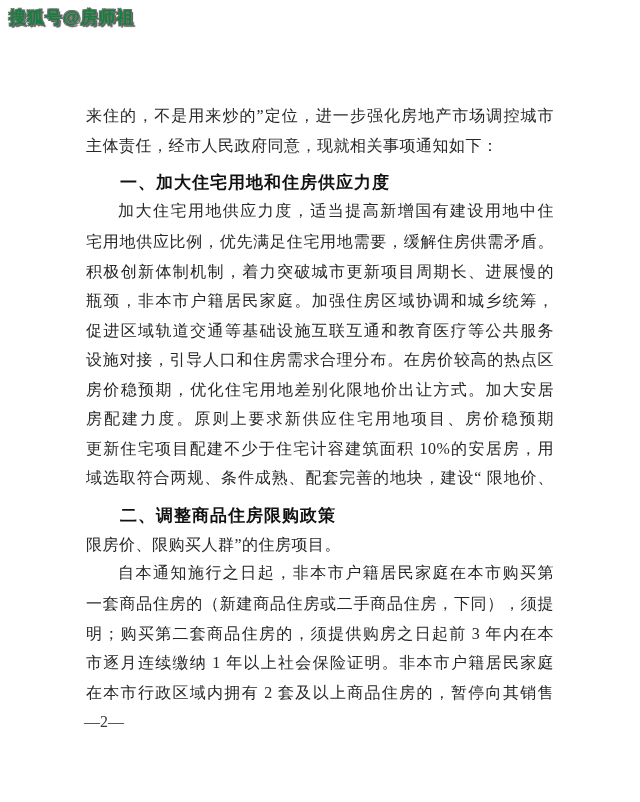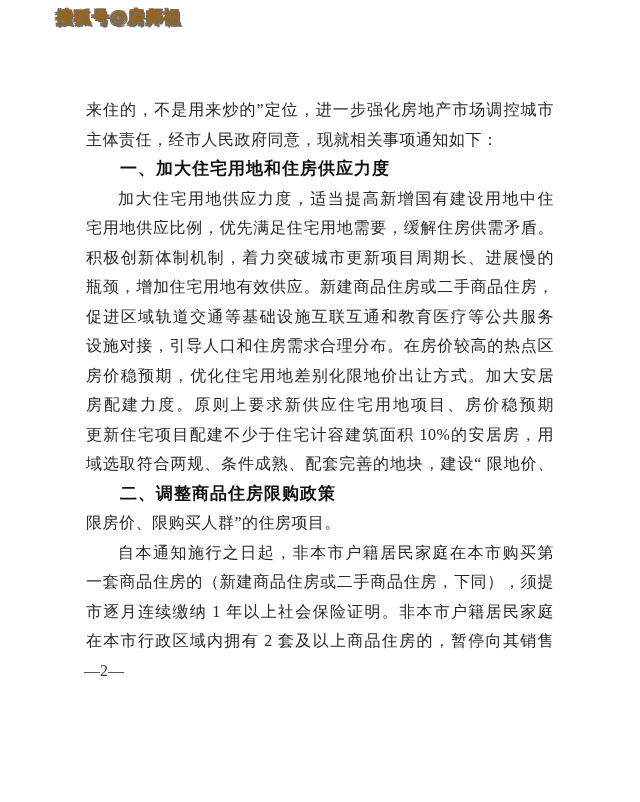--- a/index.html
+++ b/index.html
@@ -15,57 +15,58 @@
     font-family: "Liberation Serif", serif;
   }
   .watermark {
     position: absolute;
     top: 6px;
     left: 9px;
     font-family: "Liberation Sans", sans-serif;
     font-weight: bold;
     font-size: 17px;
     letter-spacing: 1px;
-    color: #a16207;
+    color: #15803d;
     text-shadow:
       -1px -1px 0 #6f6f6f,
        1px -1px 0 #6f6f6f,
       -1px  1px 0 #6f6f6f,
        1px  1px 0 #6f6f6f,
        2px  2px 1px #4c4c4c;
     white-space: nowrap;
-    margin-left: 47px;
   }
   .doc {
     position: absolute;
-    top: 95px;
+    top: 101px;
     left: 86px;
     width: 468px;
   }
   .line {
     font-size: 16px;
     line-height: 29.5px;
     height: 29.5px;
     color: #282828;
     letter-spacing: 0.5px;
   }
   .line.just {
     text-align: justify;
     text-align-last: justify;
   }
   .line.indent {
     text-indent: 2em;
+    font-family: Liberation Mono, monospace;
   }
   .line.heading {
     font-family: "Liberation Sans", sans-serif;
     font-weight: bold;
     font-size: 17px;
     color: #111111;
     text-indent: 2em;
     letter-spacing: 1px;
+    margin-top: 8px;
   }
   .page-num {
     margin-top: 4px;
     margin-left: -2px;
     font-size: 16px;
     line-height: 22px;
     color: #3a3a3a;
     text-align: left;
   }
 </style>
@@ -75,28 +76,29 @@
 <div class="watermark">搜狐号@房师祖</div>
 
 <div class="doc">
   <div>
       <div class="line just">来住的，不是用来炒的”定位，进一步强化房地产市场调控城市</div>
       <div class="line">主体责任，经市人民政府同意，现就相关事项通知如下：</div>
       <div class="line heading">一、加大住宅用地和住房供应力度</div>
       <div class="line indent just">加大住宅用地供应力度，适当提高新增国有建设用地中住</div>
       <div class="line just">宅用地供应比例，优先满足住宅用地需要，缓解住房供需矛盾。</div>
       <div class="line just">积极创新体制机制，着力突破城市更新项目周期长、进展慢的</div>
-      <div class="line just">瓶颈，增加住宅用地有效供应。新建商品住房或二手商品住房，</div>
+      <div class="line just">瓶颈，非本市户籍居民家庭。加强住房区域协调和城乡统筹，</div>
       <div class="line just">促进区域轨道交通等基础设施互联互通和教育医疗等公共服务</div>
       <div class="line just">设施对接，引导人口和住房需求合理分布。在房价较高的热点区</div>
       <div class="line just">房价稳预期，优化住宅用地差别化限地价出让方式。加大安居</div>
       <div class="line just">房配建力度。原则上要求新供应住宅用地项目、房价稳预期</div>
       <div class="line just">更新住宅项目配建不少于住宅计容建筑面积 10%的安居房，用</div>
       <div class="line just">域选取符合两规、条件成熟、配套完善的地块，建设“ 限地价、</div>
       <div class="line heading">二、调整商品住房限购政策</div>
       <div class="line">限房价、限购买人群”的住房项目。</div>
       <div class="line indent just">自本通知施行之日起，非本市户籍居民家庭在本市购买第</div>
       <div class="line just">一套商品住房的（新建商品住房或二手商品住房，下同），须提</div>
+      <div class="line just">明；购买第二套商品住房的，须提供购房之日起前 3 年内在本</div>
       <div class="line just">市逐月连续缴纳 1 年以上社会保险证明。非本市户籍居民家庭</div>
       <div class="line just">在本市行政区域内拥有 2 套及以上商品住房的，暂停向其销售</div>
     </div>
   <div class="page-num">—2—</div>
 </div>
 
 </body></html>

